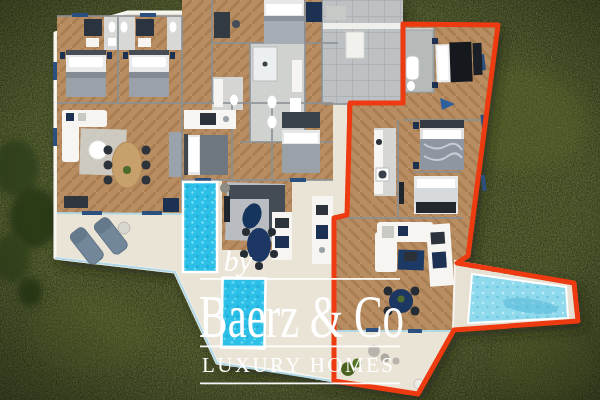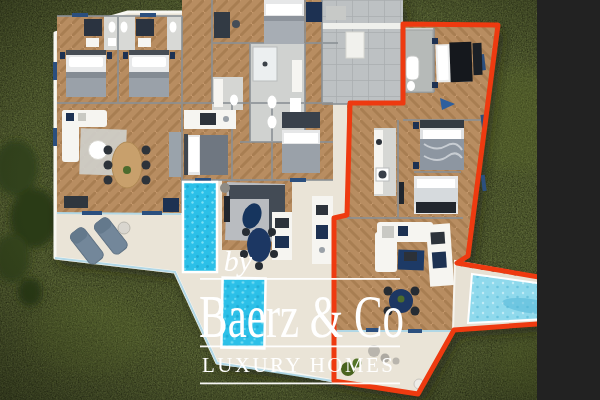--- a/index.html
+++ b/index.html
@@ -1,16 +1,16 @@
 <!DOCTYPE html>
 <html><head>
 <meta charset="utf-8">
 <style>
   html,body{margin:0;padding:0;background:#222;}
-  .stage{position:relative;width:537px;height:400px;overflow:hidden;font-family:"Liberation Serif",serif;text-decoration:underline;}
+  .stage{position:relative;width:600px;height:400px;overflow:hidden;font-family:"Liberation Serif",serif;text-decoration:underline;}
   svg{display:block;}
   .wm{fill:#ffffff;font-family:"Liberation Serif","DejaVu Serif",serif;}
   .wm-by{font-style:italic;font-size:30px;}
   .wm-brand{font-size:62px;}
   .wm-tag{font-size:21px;letter-spacing:6px;}
   .wall{stroke:#8a9095;stroke-width:2;fill:none;opacity:.8;}
   .glass{stroke:#aed6e6;stroke-width:2;fill:none;opacity:.95;}
   .whi{fill:#f6f5f1;} .dk{fill:#2d333b;} .nvy{fill:#1d3152;}
 </style>
 </head>

